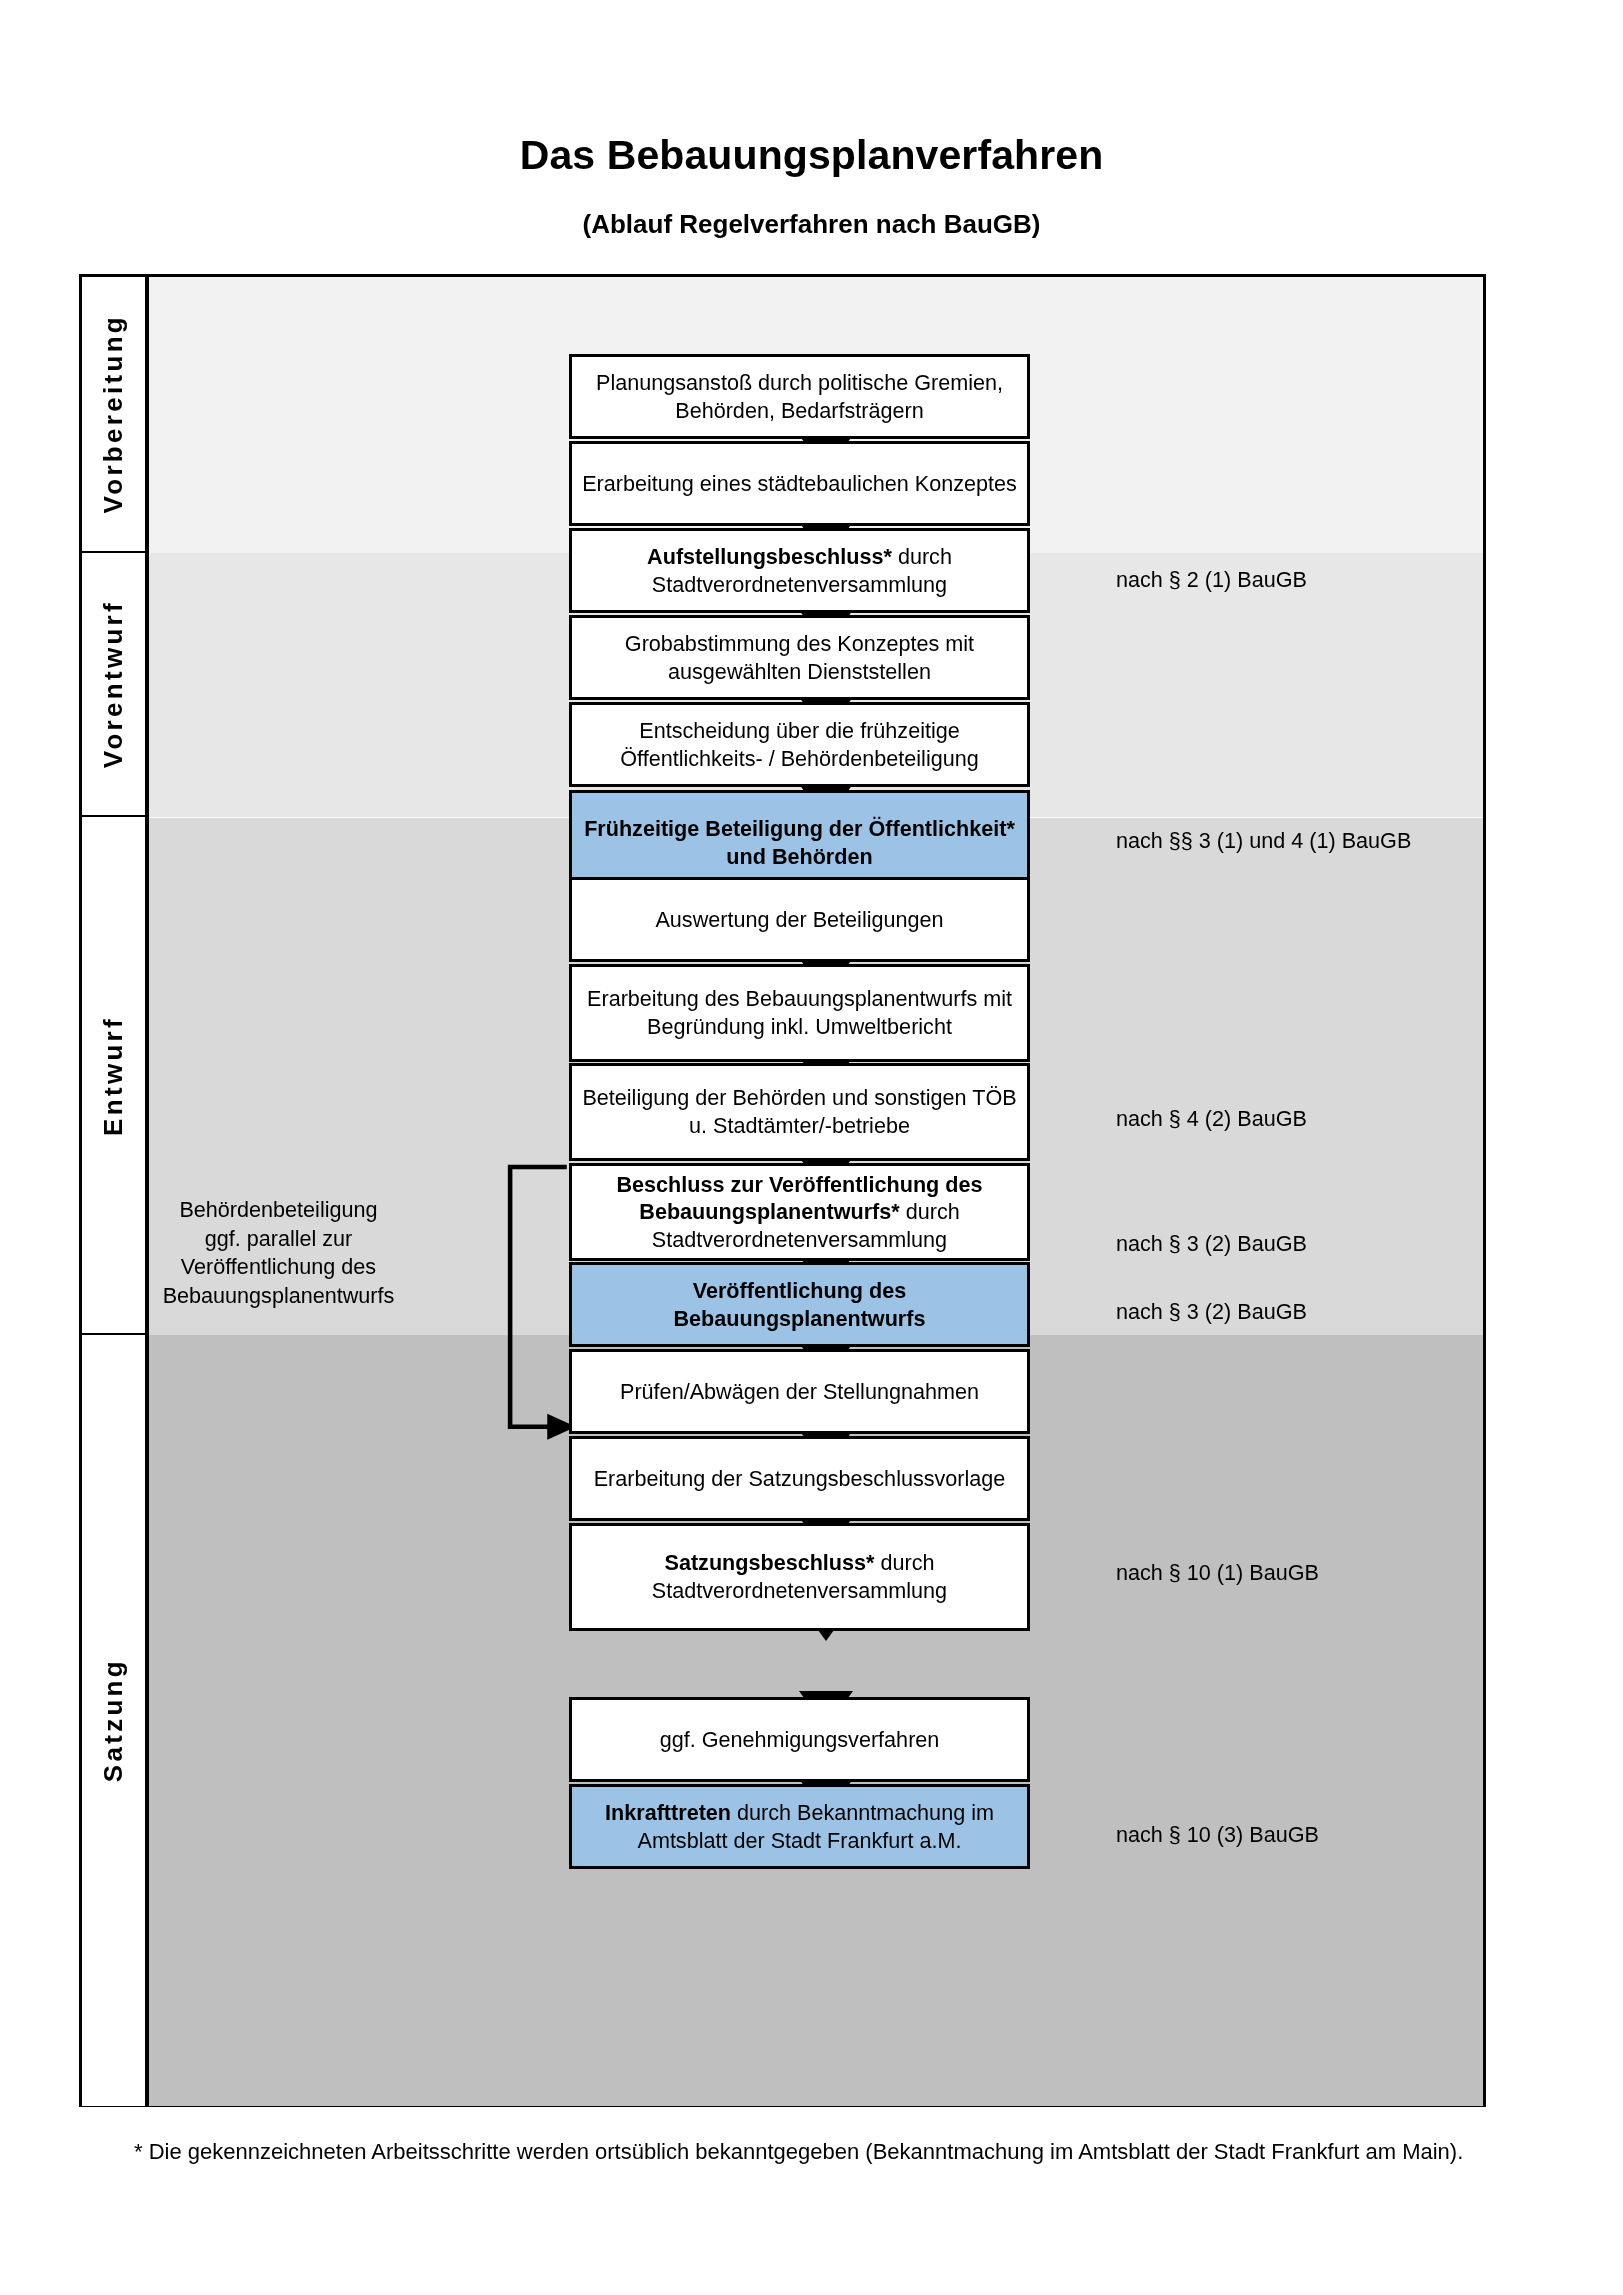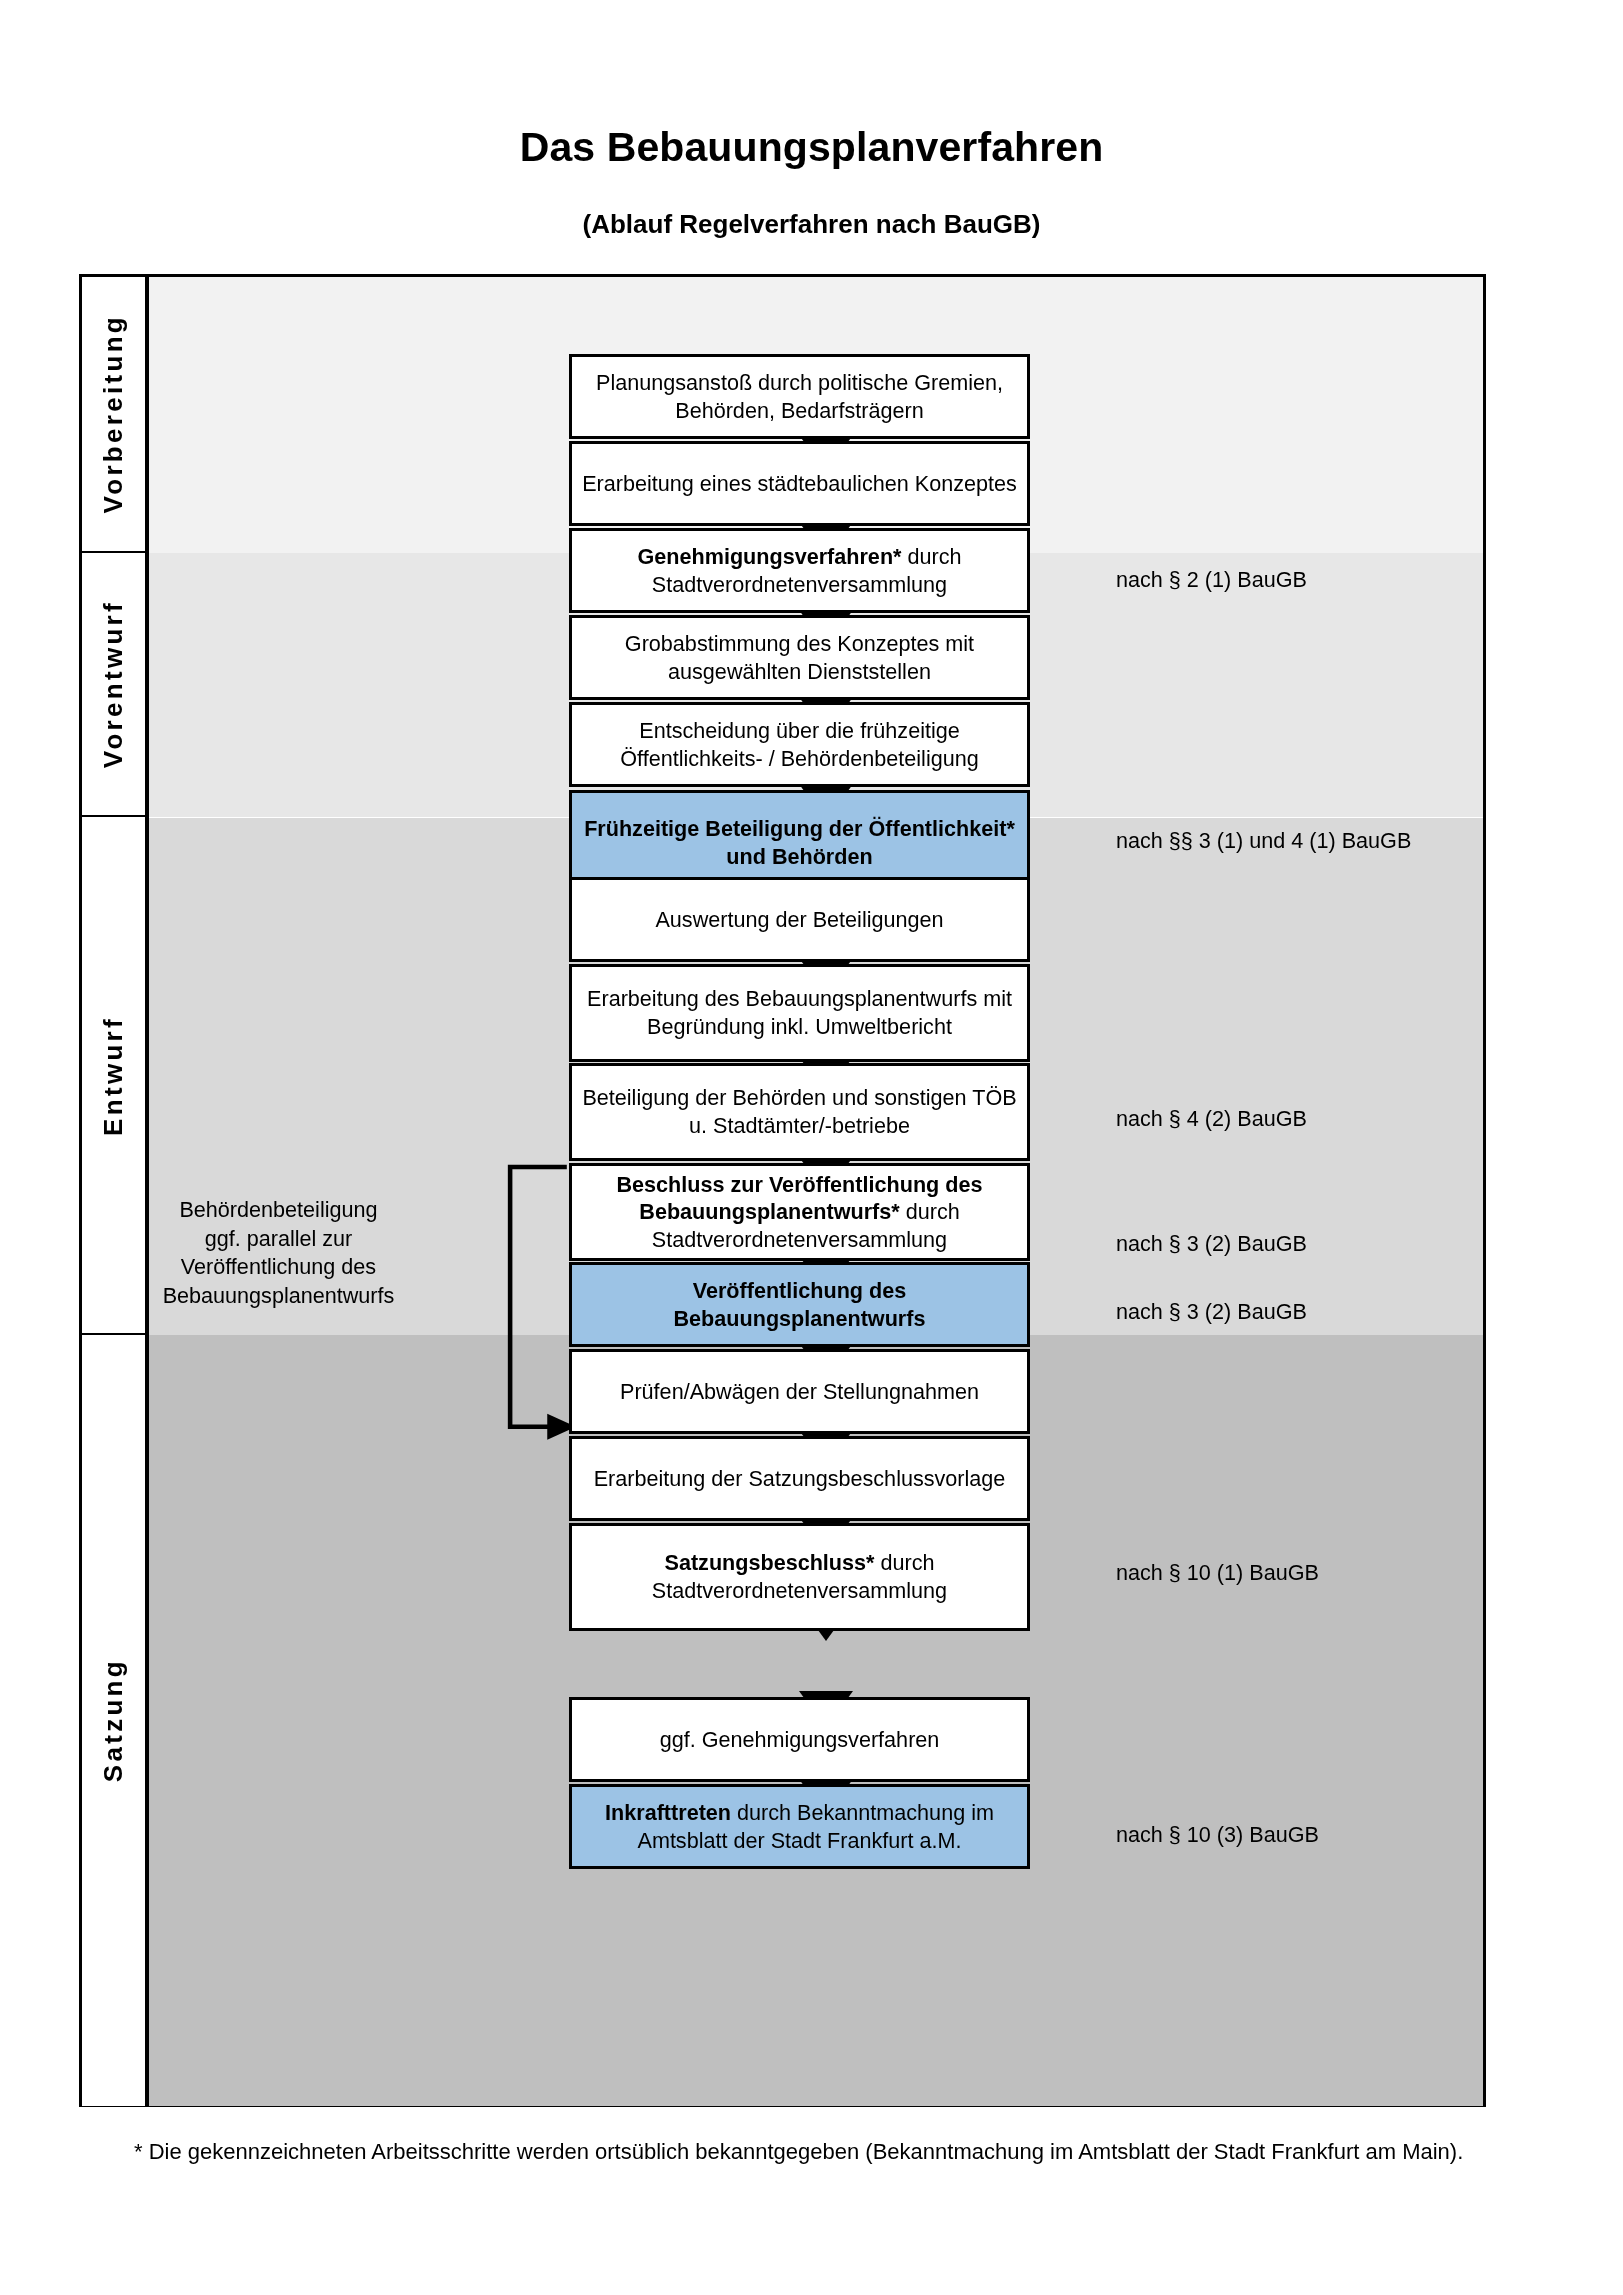--- a/index.html
+++ b/index.html
@@ -4,21 +4,21 @@
 <style>
   html,body{margin:0;padding:0;background:#ffffff;}
   body{
     width:1623px;height:2295px;position:relative;
     font-family:"Liberation Sans","DejaVu Sans",sans-serif;
     color:#000;
     -webkit-font-smoothing:antialiased;
   }
   
   #title{
-    position:absolute;left:0;top:124px;width:1623px;text-align:center;
+    position:absolute;left:0;top:132px;width:1623px;text-align:center;
     font-size:41px;font-weight:bold;letter-spacing:0.1px;
   }
   #subtitle{
     position:absolute;left:0;top:209px;width:1623px;text-align:center;
     font-size:26px;font-weight:bold;
   }
   
   #frame{
     position:absolute;left:79px;top:274px;width:1407px;height:1833px;
     border:3.9px solid #000;box-sizing:border-box;
@@ -142,21 +142,21 @@
 
   <div class="node" style="top:77px;height:85px;">
     <span>Planungsanstoß durch politische Gremien, Behörden, Bedarfsträgern</span>
   </div>
 
   <div class="node" style="top:164px;height:85px;">
     <span>Erarbeitung eines städtebaulichen Konzeptes</span>
   </div>
 
   <div class="node" style="top:251px;height:85px;">
-    <span><span class="bd">Genehmigungsverfahren*</span><span class="reg"> durch Stadtverordnetenversammlung</span></span>
+    <span><span class="bd">Aufstellungsbeschluss*</span><span class="reg"> durch Stadtverordnetenversammlung</span></span>
   </div>
 
   <div class="node" style="top:338px;height:85px;">
     <span>Grobabstimmung des Konzeptes mit ausgewählten Dienststellen</span>
   </div>
 
   <div class="node" style="top:425px;height:85px;">
     <span>Entscheidung über die frühzeitige Öffentlichkeits- / Behördenbeteiligung</span>
   </div>
 

